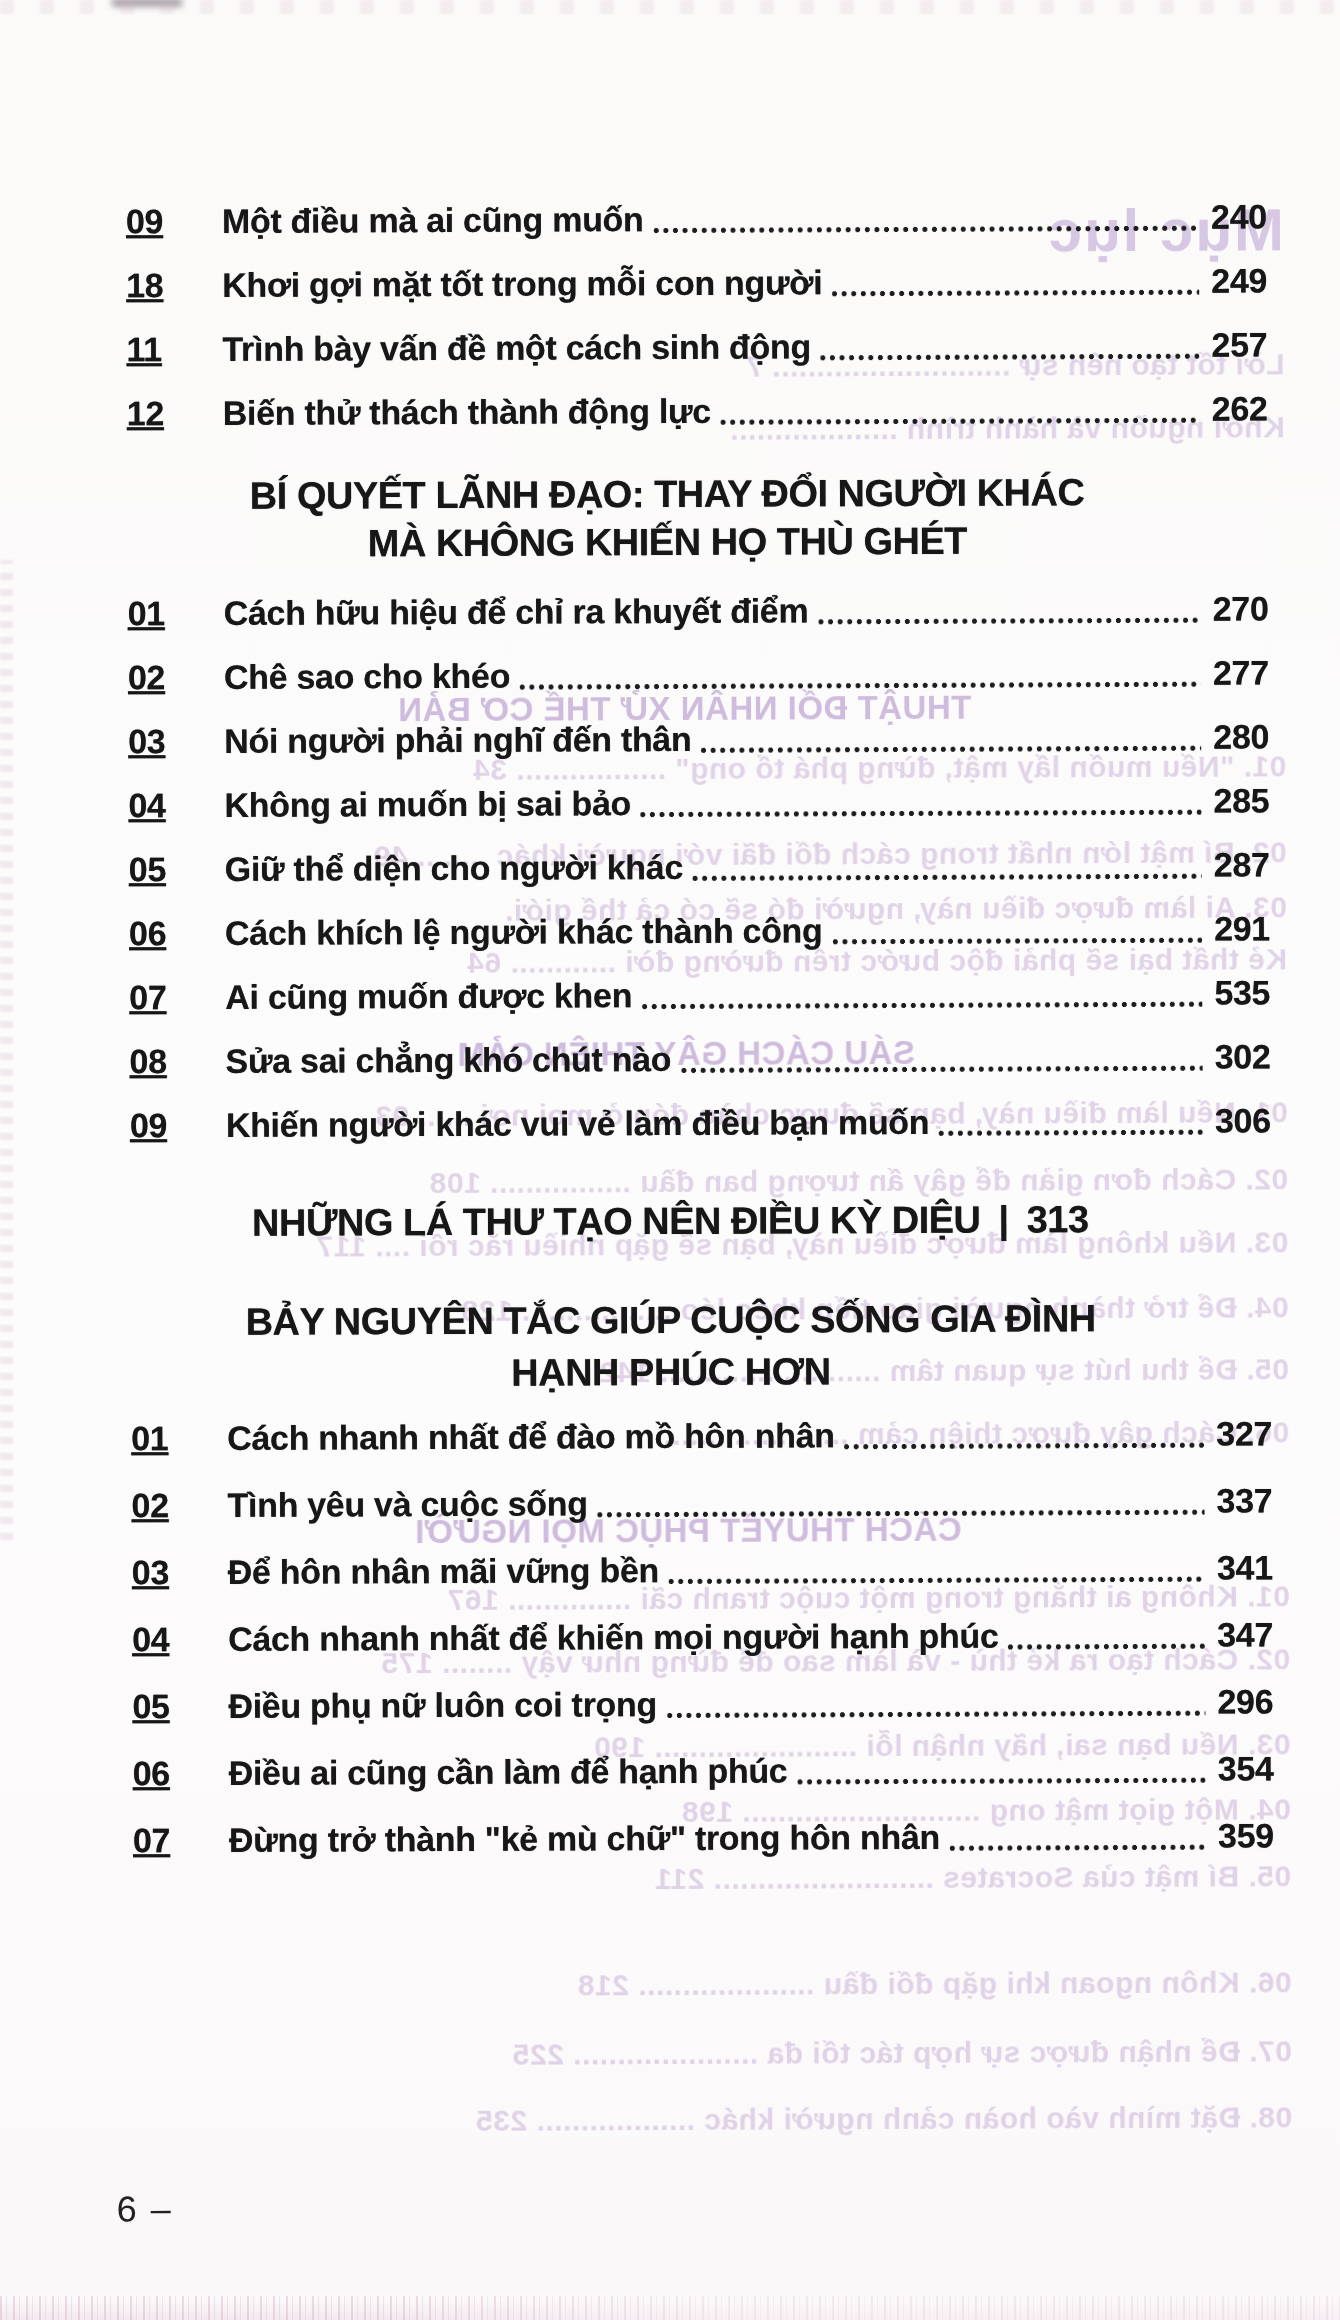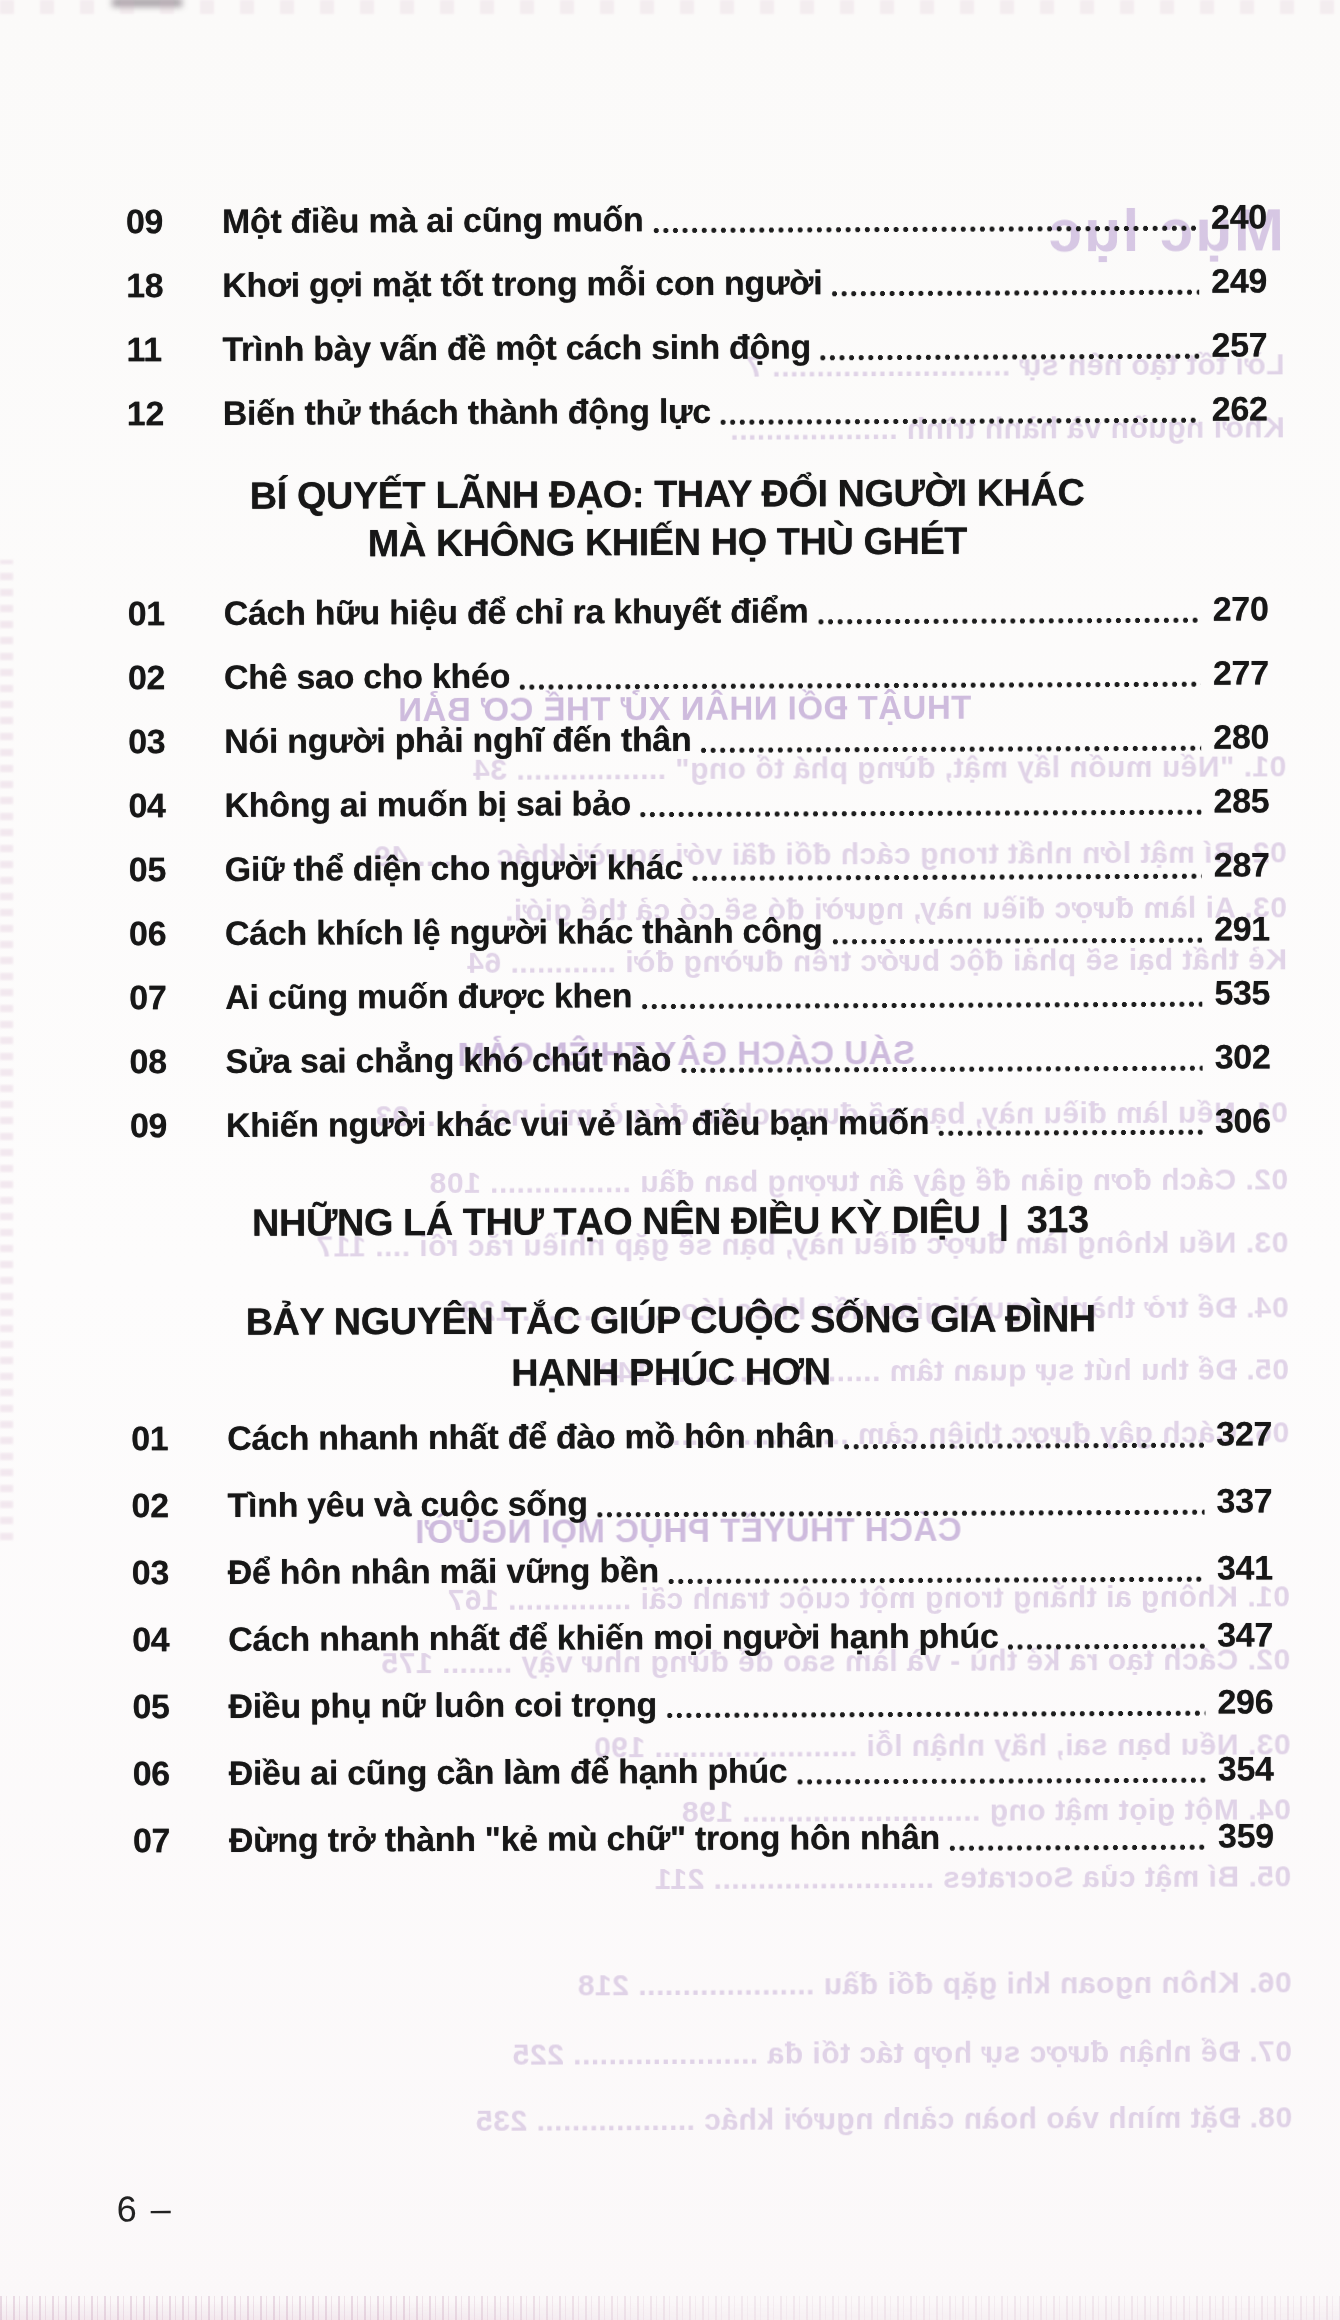--- a/index.html
+++ b/index.html
@@ -35,21 +35,21 @@
             mask-image:linear-gradient(90deg,rgba(0,0,0,0.95) 0 30%,rgba(0,0,0,0.45) 55%,rgba(0,0,0,0.55) 100%);
     filter:blur(0.6px);}
   
   .content{position:absolute;inset:0;z-index:2;}
   .toc-group{position:absolute;left:130px;right:66px;}
   .g-a{top:188px;} .g-b{top:580px;} .g-c{top:1402px;}
   .row{display:flex;align-items:flex-end;height:64px;padding-bottom:13px;box-sizing:border-box;
        font-weight:bold;font-size:34px;letter-spacing:-0.3px;
        text-shadow:0 0 0.7px rgba(20,20,20,0.65);}
   .g-c .row{height:67px;}
-  .row .num{flex:0 0 96px;}
+  .row .num{flex:0 0 96px;text-decoration:underline;}
   .row .title{flex:0 1 auto;white-space:nowrap;}
   .row .leader{flex:1 1 14px;height:7px;margin:0 9px 5px 9px;
     background-image:radial-gradient(circle at 3.2px 3.5px,#1d1d1d 2.3px,transparent 2.8px);
     background-size:9.6px 7px;background-repeat:repeat-x;}
   .row .pg{flex:0 0 auto;min-width:62px;text-align:center;}
   .sec-heading{position:absolute;left:0;width:100%;text-align:center;font-weight:bold;
     font-size:38px;line-height:48px;letter-spacing:-0.5px;
     text-shadow:0 0 0.8px rgba(20,20,20,0.7);}
   .h-leader{top:470px;}
   .h-letters{top:1196px;line-height:50px;}

